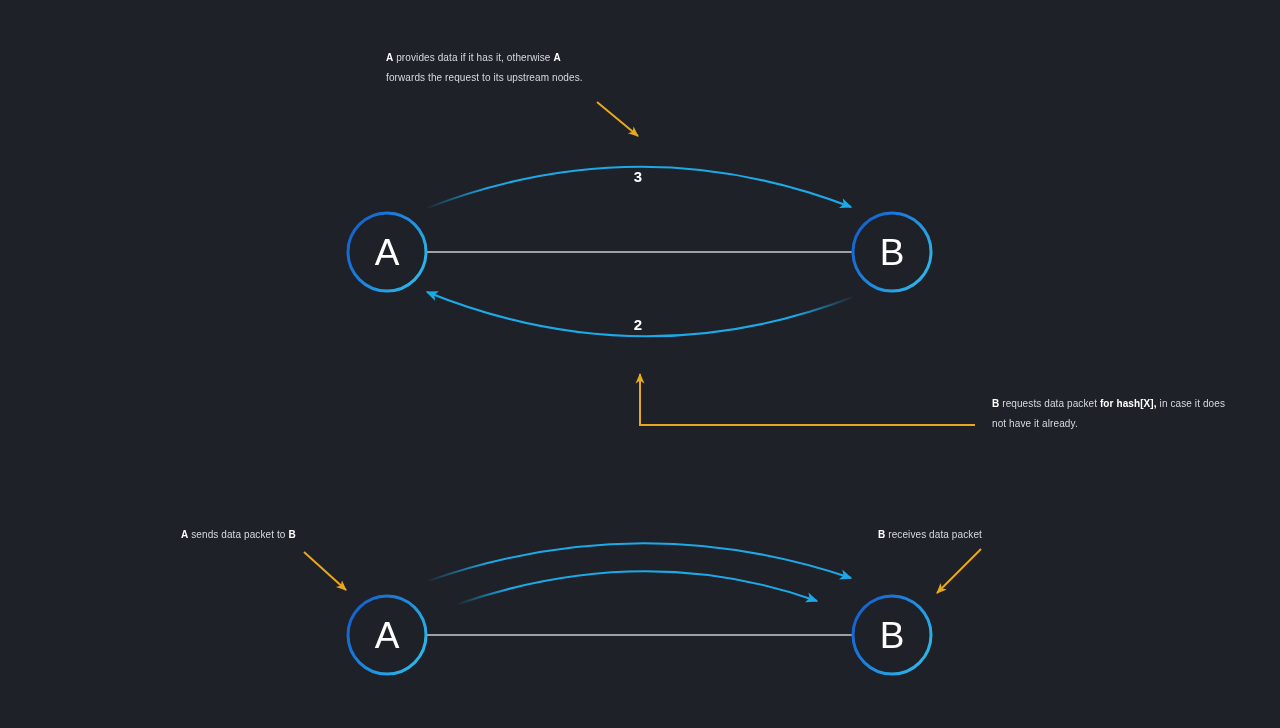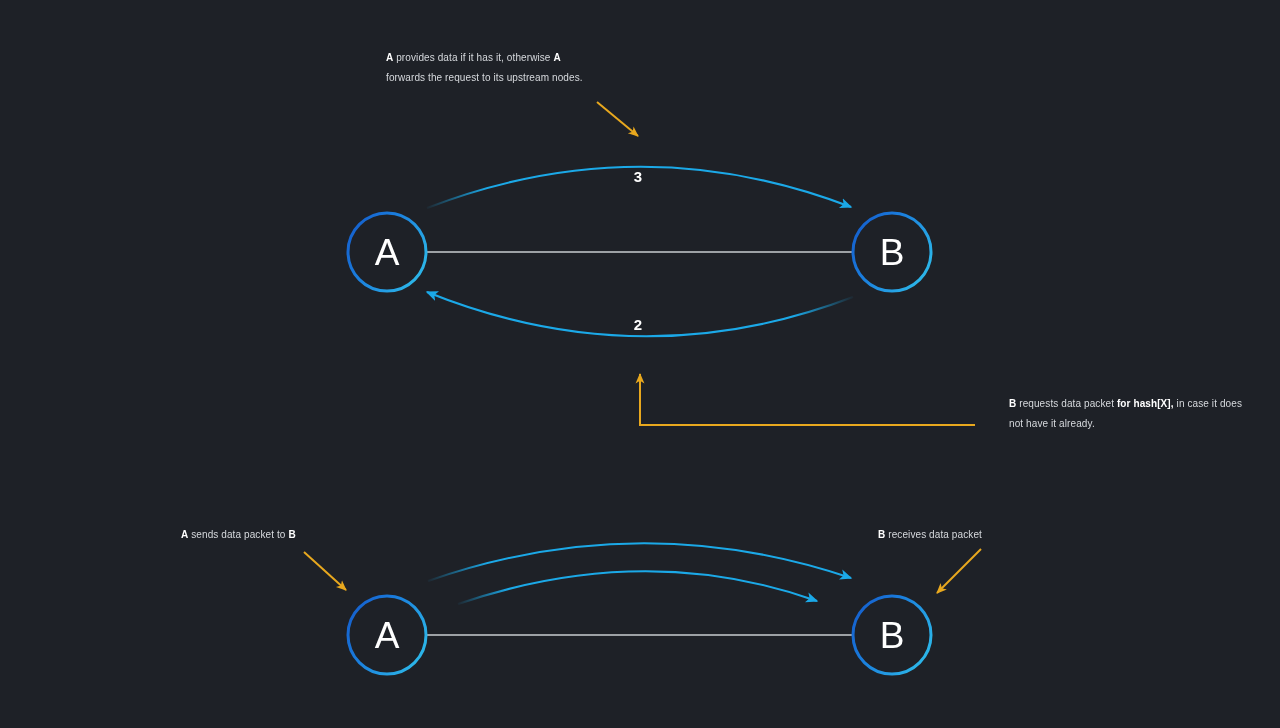--- a/index.html
+++ b/index.html
@@ -42,21 +42,21 @@
   }
   .node-letter {
     position: absolute;
     color: #ffffff;
     font-size: 37px;
     font-weight: 300;
     font-family: "Liberation Sans", sans-serif;
     transform: translate(-50%, -50%);
   }
   #anno-top { left: 386px; top: 48px; width: 360px; }
-  #anno-right { left: 992px; top: 394px; width: 240px; margin-left: 17px; }
+  #anno-right { left: 992px; top: 394px; width: 240px; }
   #anno-bl { left: 181px; top: 525px; width: 260px; }
   #anno-br { left: 878px; top: 525px; width: 230px; }
 </style>
 </head>
 <body>
 
 <div id="canvas">
 
   <svg class="layer" viewBox="0 0 1280 728">
     <defs>

